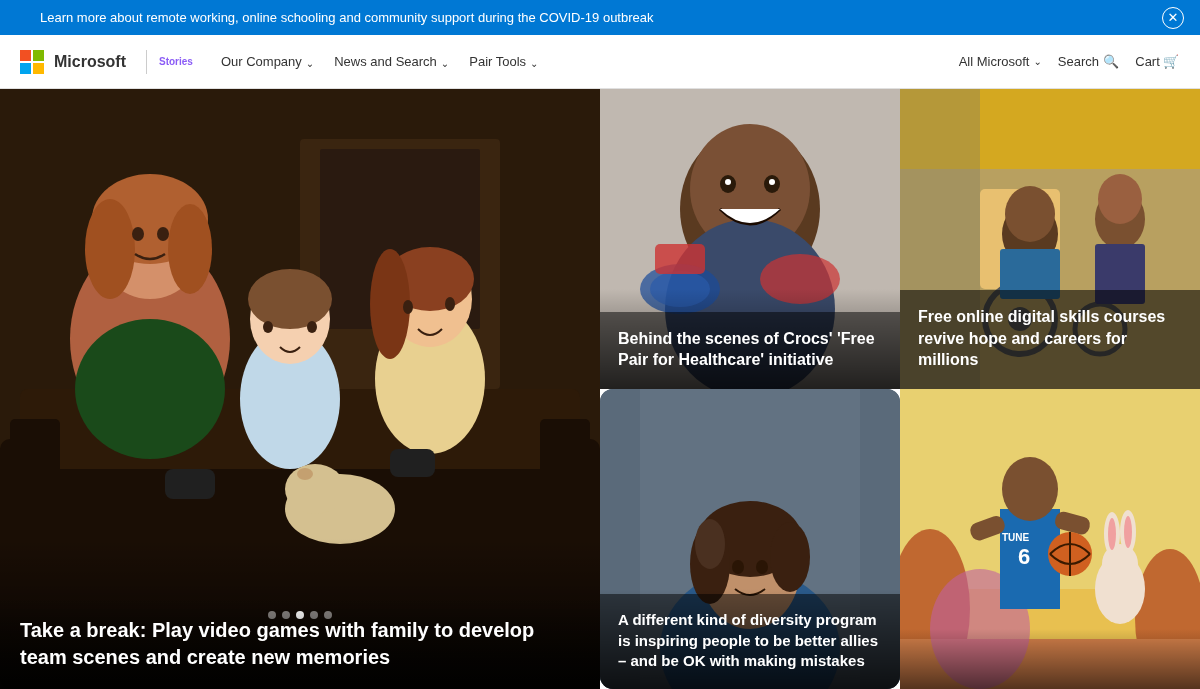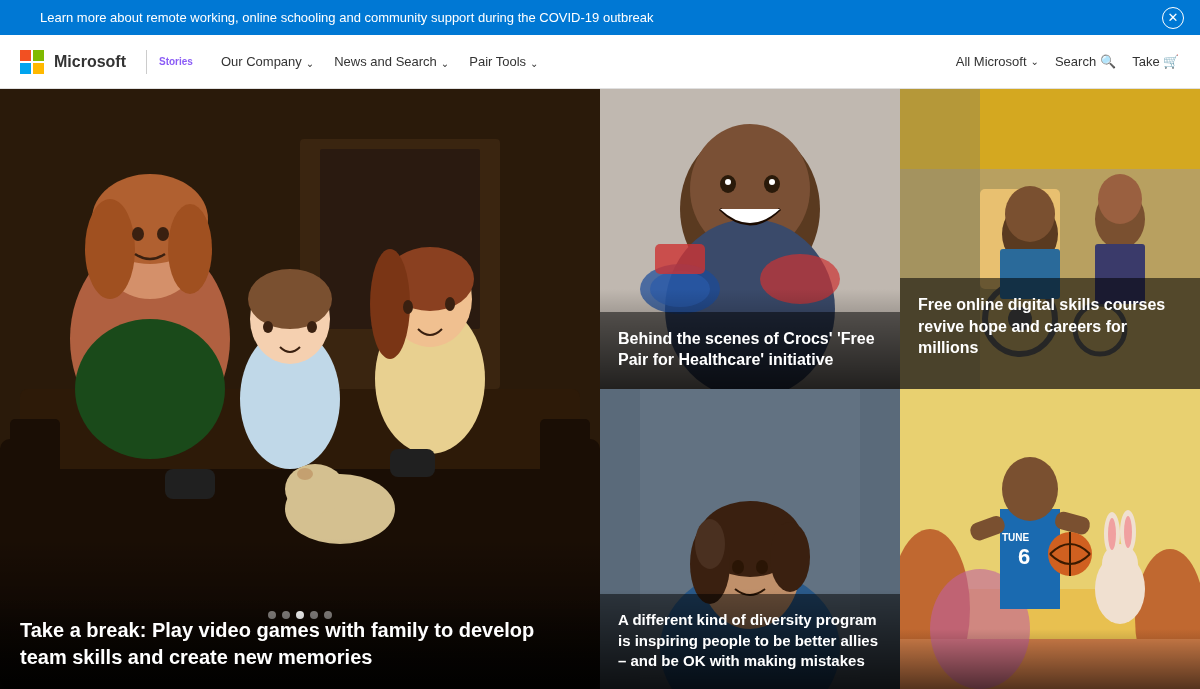--- a/index.html
+++ b/index.html
@@ -155,20 +155,21 @@
       grid-column: 2 / 3;
       text-decoration: underline;
     }
     .card-top-right {
       grid-row: 1 / 2;
       grid-column: 3 / 4;
     }
     .card-bot-mid {
       grid-row: 2 / 3;
       grid-column: 2 / 3;
+      border-radius: 13px;
     }
     .card-bot-right {
       grid-row: 2 / 3;
       grid-column: 3 / 4;
     }
 
     
     .card-dark-overlay {
       position: absolute;
       bottom: 0; left: 0; right: 0;
@@ -241,21 +242,21 @@
   <div class="navbar-right">
     <div class="navbar-right-item">
       <span>All Microsoft</span>
       <span class="chevron">⌄</span>
     </div>
     <div class="navbar-right-item">
       <span>Search</span>
       <span>🔍</span>
     </div>
     <div class="navbar-right-item">
-      <span>Take</span>
+      <span>Cart</span>
       <span>🛒</span>
     </div>
   </div>
 </nav>
 
 <div class="content-grid">
 
   <div class="card card-hero">
     <svg class="img-placeholder" viewBox="0 0 600 600" xmlns="http://www.w3.org/2000/svg">
 
@@ -314,21 +315,21 @@
     </svg>
 
     <div class="carousel-dots">
       <div class="dot"></div>
       <div class="dot"></div>
       <div class="dot active"></div>
       <div class="dot"></div>
       <div class="dot"></div>
     </div>
     <div class="card-overlay">
-      <div class="card-title" style="font-size:20px;">Take a break: Play video games with family to develop team skills and create new memories</div>
+      <div class="card-title" style="font-size:20px;">Take a break: Play video games with family to develop team scenes and create new memories</div>
     </div>
   </div>
 
   <div class="card card-top-mid">
     <svg class="img-placeholder" viewBox="0 0 300 300" xmlns="http://www.w3.org/2000/svg">
       <rect width="300" height="300" fill="#c0b8b0"></rect>
 
       <ellipse cx="150" cy="120" rx="70" ry="80" fill="#5a3a20"></ellipse>
       <ellipse cx="150" cy="100" rx="60" ry="65" fill="#7a5035"></ellipse>
 
@@ -375,21 +376,21 @@
       <rect x="100" y="160" width="60" height="50" fill="#2a6a9a" rx="3"></rect>
 
       <ellipse cx="220" cy="130" rx="25" ry="30" fill="#7a5030"></ellipse>
       <ellipse cx="220" cy="110" rx="22" ry="25" fill="#9a6040"></ellipse>
       <rect x="195" y="155" width="50" height="60" fill="#3a3a6a" rx="3"></rect>
 
       <rect x="0" y="0" width="300" height="80" fill="#d4a820"></rect>
 
       <rect x="0" y="0" width="80" height="300" fill="#888060" opacity="0.4"></rect>
     </svg>
-    <div style="position:absolute;bottom:0;left:0;right:0;background:rgba(0,0,0,0.55);padding:16px 18px 30px;">
+    <div style="position:absolute;bottom:0;left:0;right:0;background:rgba(0,0,0,0.55);padding:16px 18px 18px;">
       <div class="card-title-dark">Free online digital skills courses revive hope and careers for millions</div>
     </div>
   </div>
 
   <div class="card card-bot-mid">
     <svg class="img-placeholder" viewBox="0 0 300 300" xmlns="http://www.w3.org/2000/svg">
       <rect width="300" height="300" fill="#4a5a6a"></rect>
 
       <rect x="0" y="0" width="300" height="300" fill="#5a6a7a"></rect>
       <rect x="40" y="0" width="220" height="300" fill="#6a7a8a" opacity="0.5"></rect>

